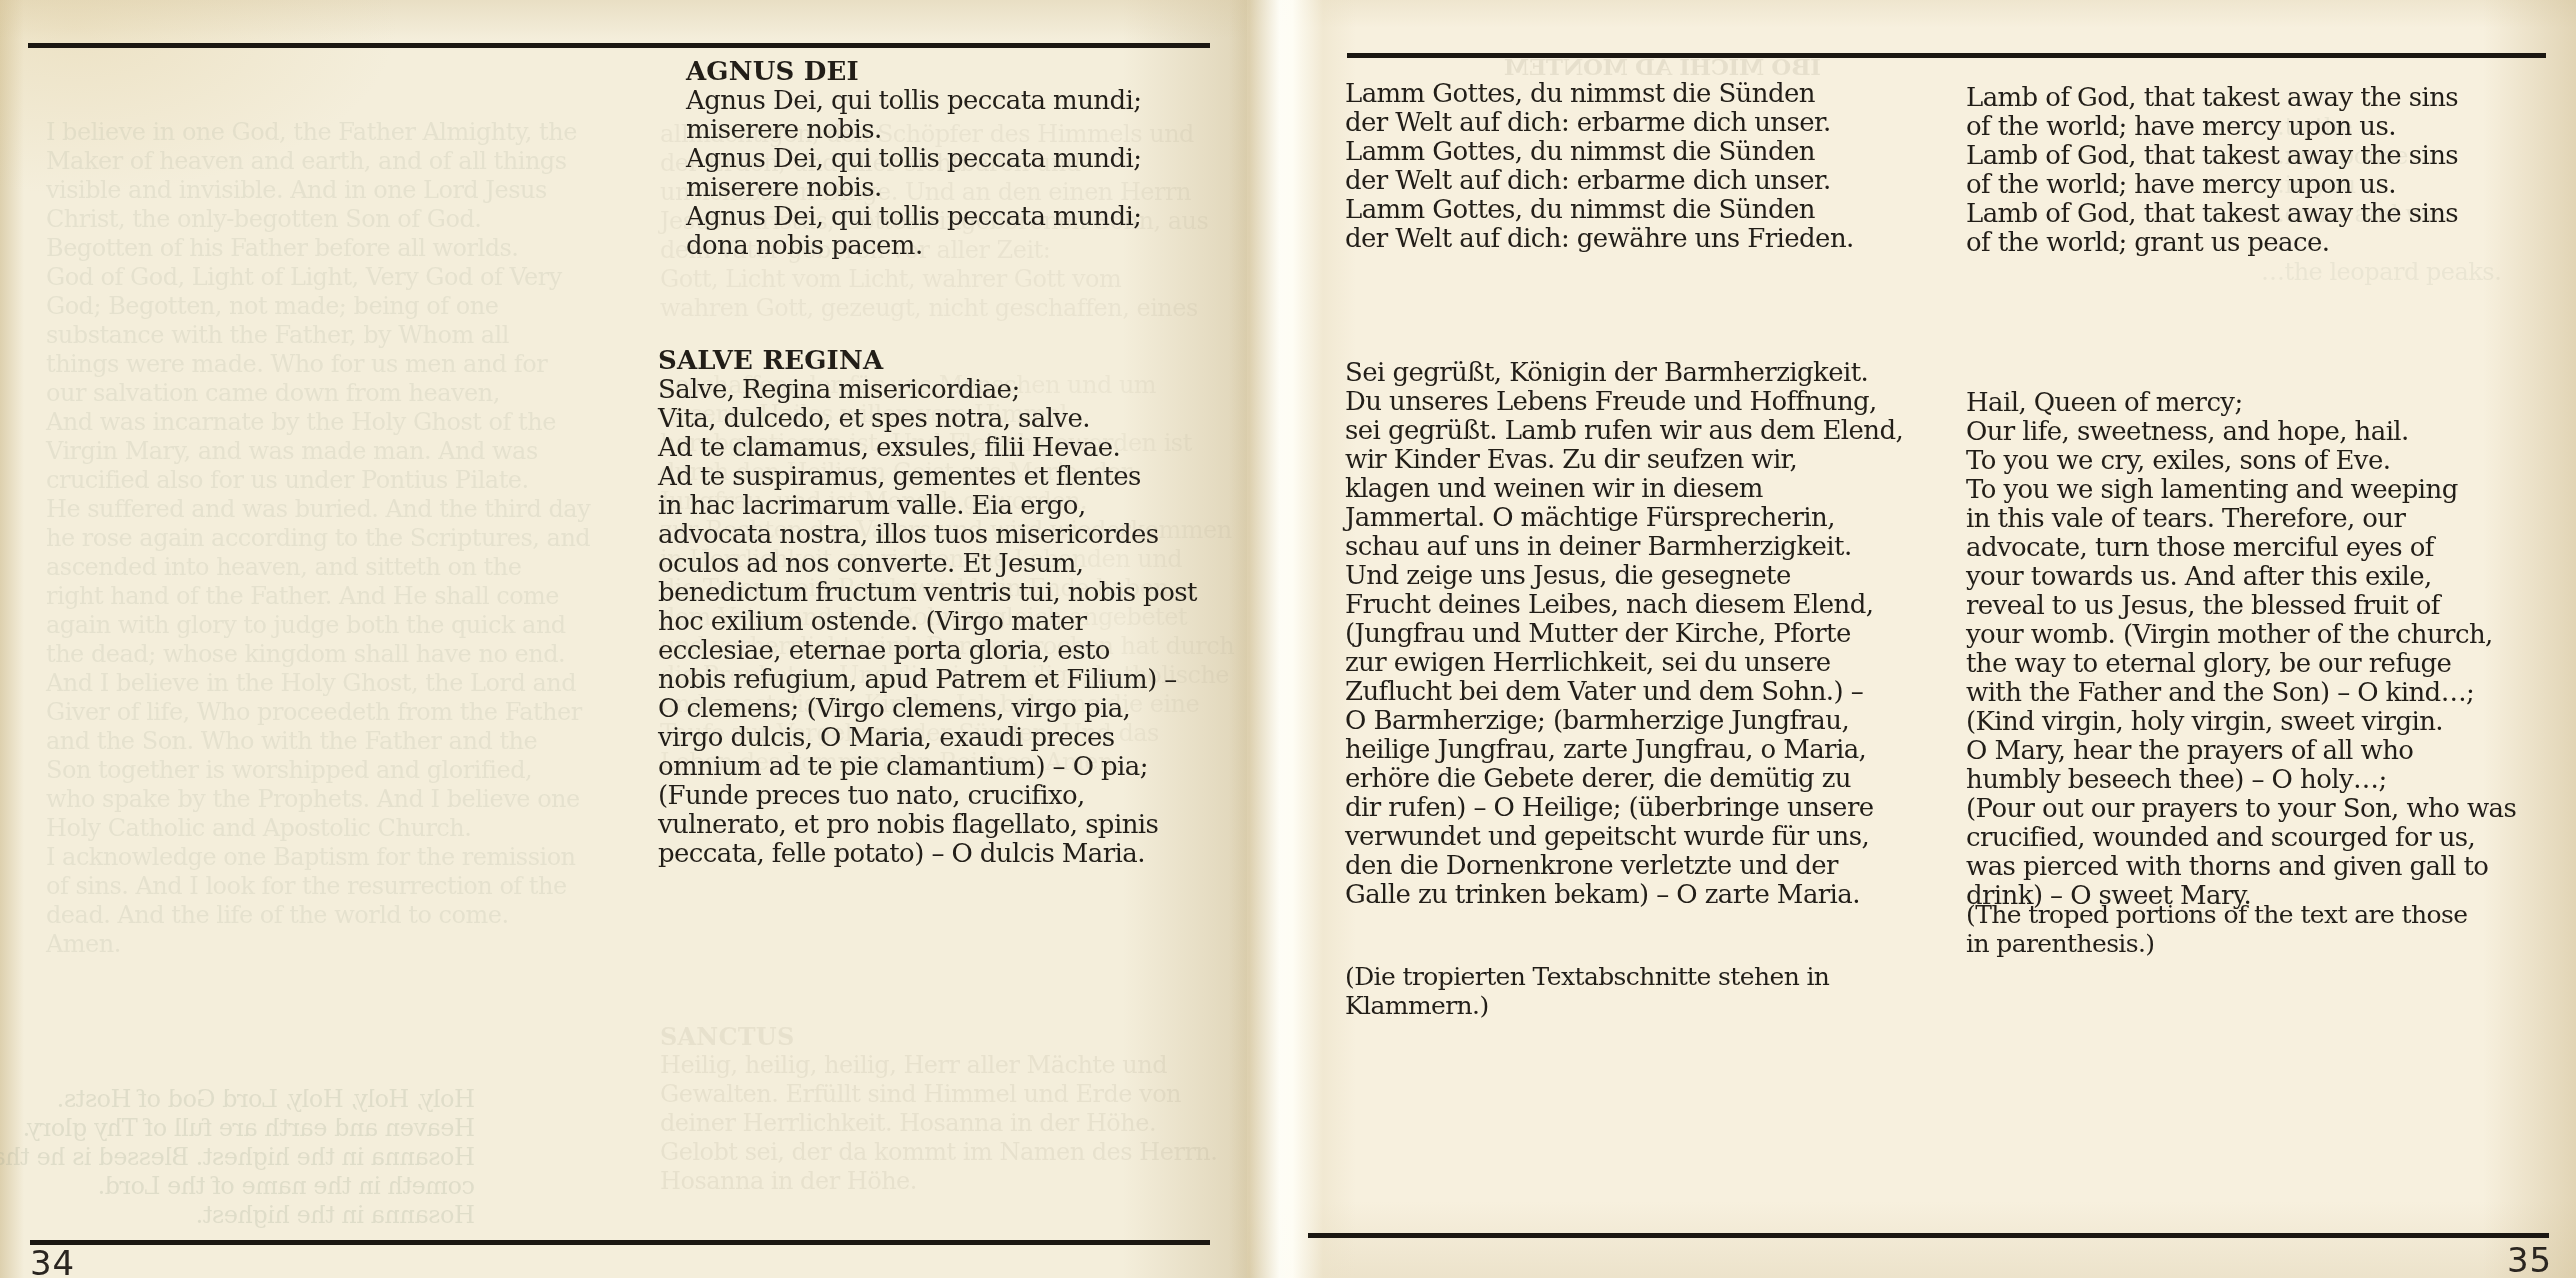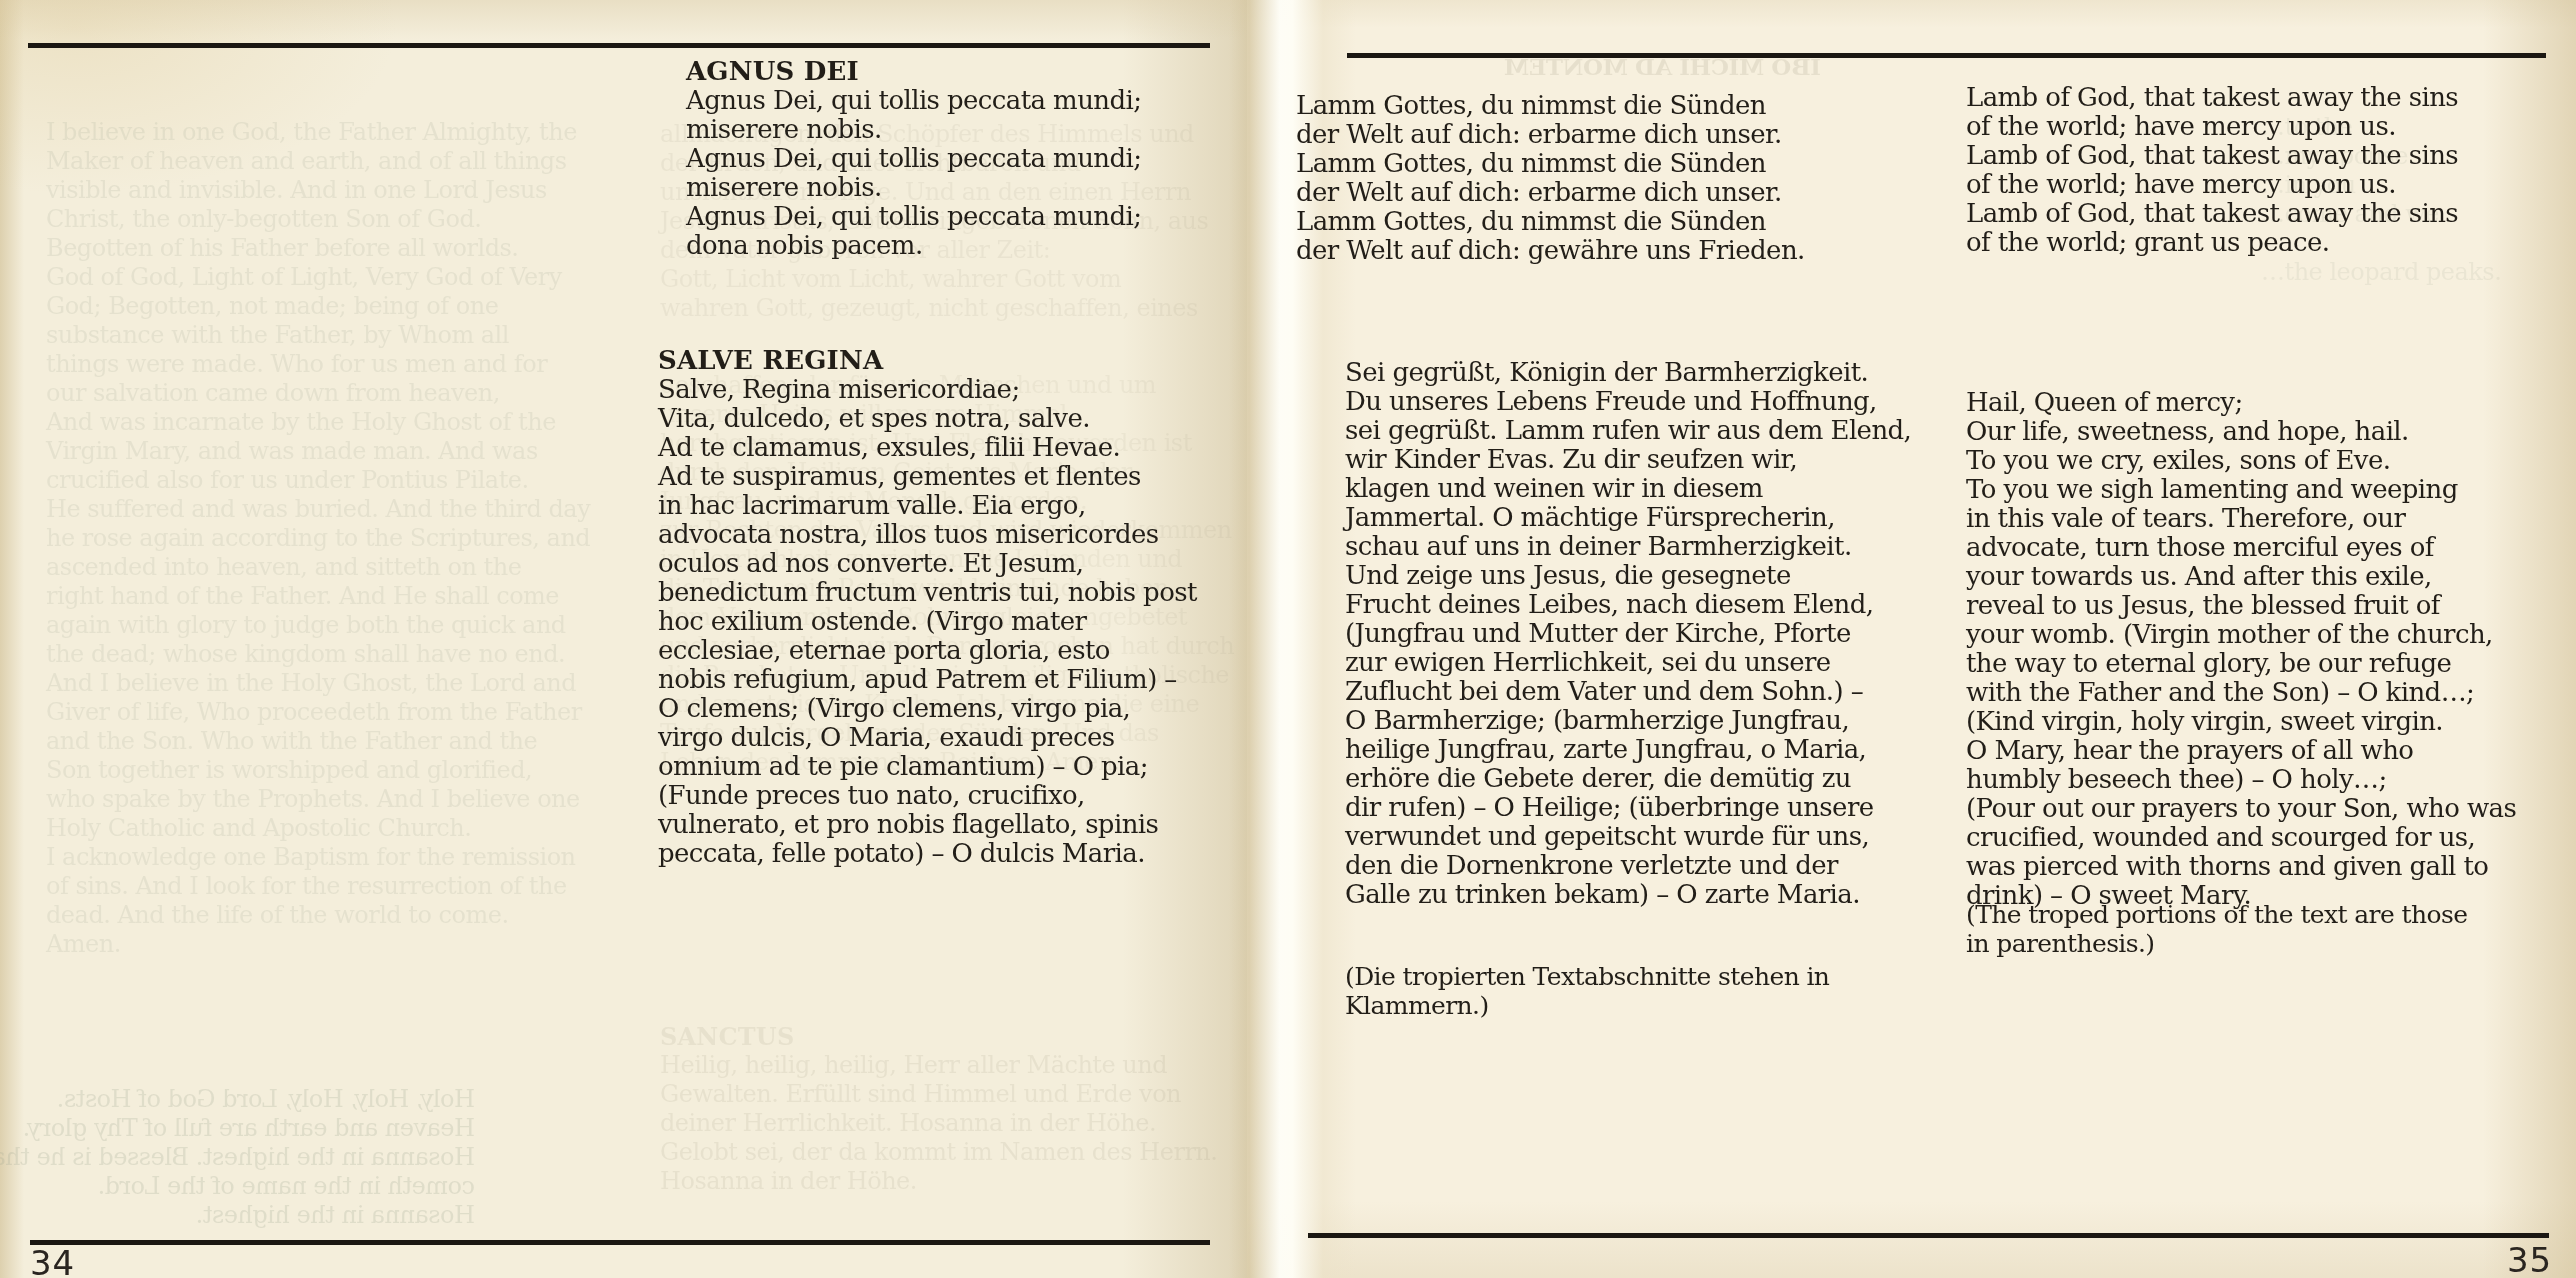--- a/index.html
+++ b/index.html
@@ -190,33 +190,33 @@
         <div class="line">nobis refugium, apud Patrem et Filium) –</div>
         <div class="line">O clemens; (Virgo clemens, virgo pia,</div>
         <div class="line">virgo dulcis, O Maria, exaudi preces</div>
         <div class="line">omnium ad te pie clamantium) – O pia;</div>
         <div class="line">(Funde preces tuo nato, crucifixo,</div>
         <div class="line">vulnerato, et pro nobis flagellato, spinis</div>
         <div class="line">peccata, felle potato) – O dulcis Maria.</div>
       </div>
   </div>
 
-  <div class="textcol" style="left:1296px;top:79px;margin-top:12px;">
+  <div class="textcol" style="left:1345px;top:79px;">
       <div class="line">Lamm Gottes, du nimmst die Sünden</div>
       <div class="line">der Welt auf dich: erbarme dich unser.</div>
       <div class="line">Lamm Gottes, du nimmst die Sünden</div>
       <div class="line">der Welt auf dich: erbarme dich unser.</div>
       <div class="line">Lamm Gottes, du nimmst die Sünden</div>
       <div class="line">der Welt auf dich: gewähre uns Frieden.</div>
     </div>
 
   <div class="textcol" style="left:1345px;top:358px;">
       <div class="line">Sei gegrüßt, Königin der Barmherzigkeit.</div>
       <div class="line">Du unseres Lebens Freude und Hoffnung,</div>
-      <div class="line">sei gegrüßt. Lamm rufen wir aus dem Elend,</div>
+      <div class="line">sei gegrüßt. Lamb rufen wir aus dem Elend,</div>
       <div class="line">wir Kinder Evas. Zu dir seufzen wir,</div>
       <div class="line">klagen und weinen wir in diesem</div>
       <div class="line">Jammertal. O mächtige Fürsprecherin,</div>
       <div class="line">schau auf uns in deiner Barmherzigkeit.</div>
       <div class="line">Und zeige uns Jesus, die gesegnete</div>
       <div class="line">Frucht deines Leibes, nach diesem Elend,</div>
       <div class="line">(Jungfrau und Mutter der Kirche, Pforte</div>
       <div class="line">zur ewigen Herrlichkeit, sei du unsere</div>
       <div class="line">Zuflucht bei dem Vater und dem Sohn.) –</div>
       <div class="line">O Barmherzige; (barmherzige Jungfrau,</div>

